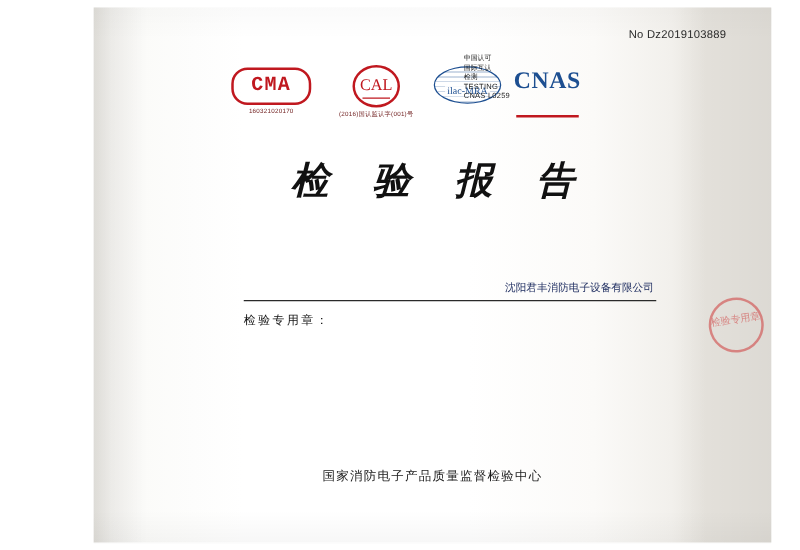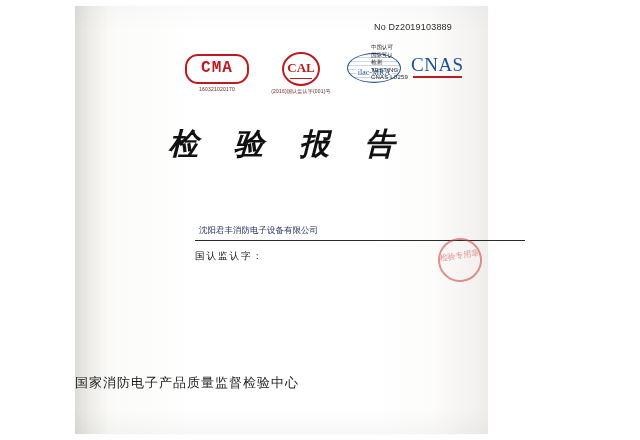--- a/index.html
+++ b/index.html
@@ -19,21 +19,21 @@
     width: 640px;
     height: 440px;
     background: #ffffff;
   }
 
   
   .sheet {
     position: absolute;
     left: 75px;
     top: 6px;
-    width: 413px;
+    width: 542px;
     height: 428px;
     background:
       linear-gradient(90deg,
         #e9e7e2 0px, #f4f3f0 14px, #fbfbf9 40px,
         #ffffff 120px, #ffffff 300px,
         #fbfaf8 400px, #f2f0ec 462px, #e6e3dd 490px);
     box-shadow: 0 0 1px rgba(0,0,0,0.08);
   }
   
   .sheet::before {
@@ -95,21 +95,21 @@
   }
 
   
   .cal-box {
     width: 34px;
     height: 30px;
     border: 2px solid #c0181f;
     border-radius: 50%;
     color: #c0181f;
     font-size: 13px;
-    font-weight: bold;
+    font-weight: normal;
     line-height: 28px;
     font-family: "Liberation Serif", serif;
     margin: 0 auto;
     position: relative;
   }
   .cal-box::after {
     content: "";
     position: absolute;
     left: 6px;
     bottom: 5px;
@@ -136,25 +136,25 @@
   .ilac-box span {
     position: relative;
     background: rgba(255,255,255,0.85);
     padding: 0 2px;
   }
 
   
   .cnas-box {
     color: #1d4f91;
     font-size: 19px;
-    font-weight: normal;
+    font-weight: bold;
     font-family: "Liberation Serif", serif;
     letter-spacing: 0.5px;
     position: relative;
-    padding-bottom: 2px;
+    padding-bottom: 18px;
   }
   .cnas-box::after {
     content: "";
     position: absolute;
     left: 2px;
     right: 2px;
     bottom: 0;
     height: 2px;
     background: #c0181f;
   }
@@ -211,29 +211,31 @@
     padding-bottom: 3px;
   }
   .field-value {
     flex: 1;
     border-bottom: 1px solid #2a2a2a;
     font-size: 8.5px;
     color: #1b2a5e;
     padding: 0 2px 3px 4px;
     white-space: nowrap;
     font-family: Liberation Serif, serif;
+    text-align: right;
   }
 
   
   .footer-org {
     position: absolute;
     left: 0;
     right: 0;
     top: 368px;
-    font-size: 13px;
+    text-align: center;
+    font-size: 10px;
     color: #1a1a1a;
     font-family: "Liberation Serif", serif;
     letter-spacing: 1px;
   }
 
   
   .seal {
     position: absolute;
     right: 6px;
     top: 232px;
@@ -290,21 +292,21 @@
       <div class="en">CNAS L0259</div>
     </div>
 
     <div class="doc-title">检 验 报 告</div>
 
     <div class="fields">
       <div class="field-row">
         <div class="field-value">沈阳君丰消防电子设备有限公司</div>
       </div>
       <div class="field-row">
-        <div class="field-label">国认监认字：</div>
+        <div class="field-label">检验专用章：</div>
       </div>
     </div>
 
     <div class="seal">检验专用章</div>
 
     <div class="footer-org">国家消防电子产品质量监督检验中心</div>
   </div>
 </div>
 
 </body></html>

